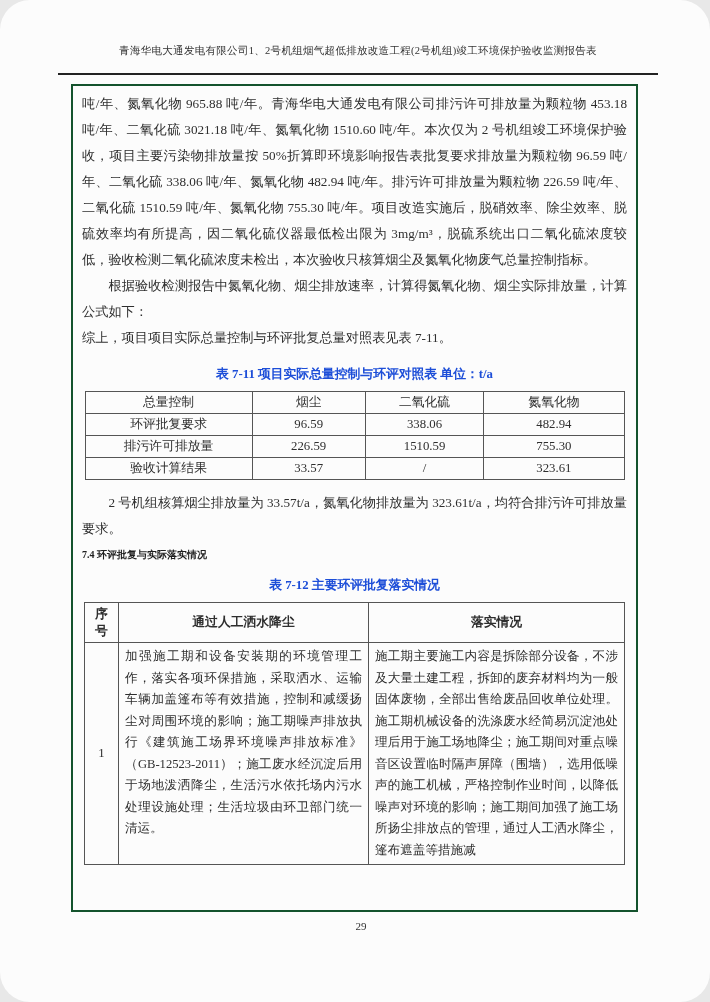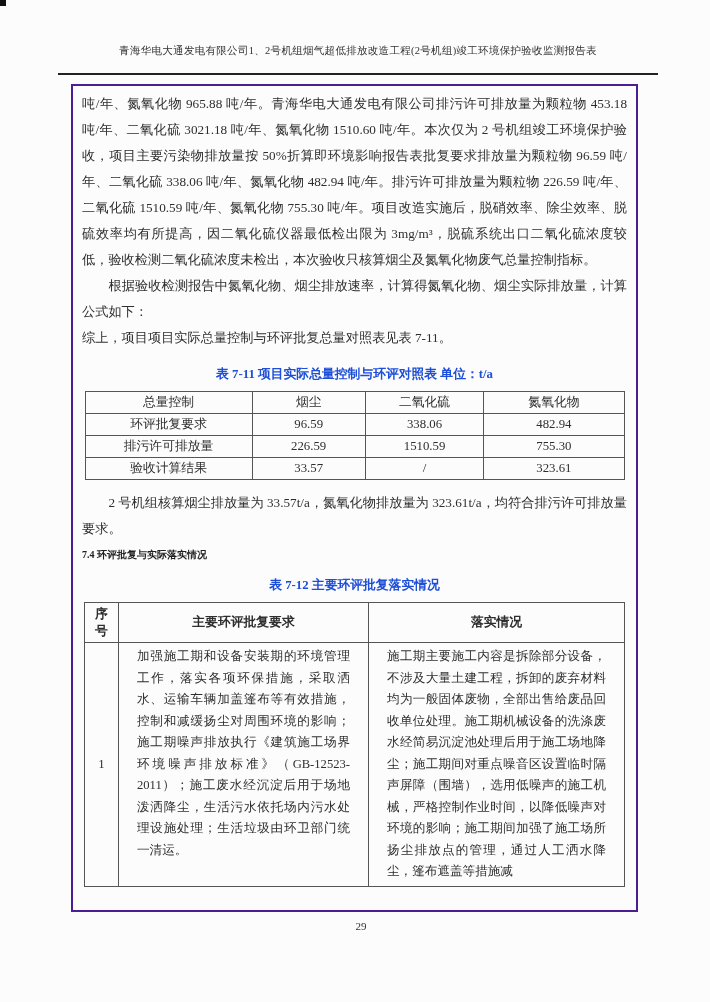--- a/index.html
+++ b/index.html
@@ -5,34 +5,35 @@
   * { margin:0; padding:0; box-sizing:border-box; }
   html,body { background:#e8e8e8; }
   .sheet {
     position:relative;
     width:710px; height:1002px;
     margin:0 auto;
     background:#fcfcfc;
     font-family:"Liberation Serif","DejaVu Serif",serif;
     color:#2b2b2b;
     overflow:hidden;
+    border-radius:30px;
   }
   .corner-mark { position:absolute; top:0; left:0; width:6px; height:6px; background:#111; }
   .doc-header {
     position:absolute; top:44px; left:58px; right:52px;
     text-align:center; font-size:10.5px; letter-spacing:0.3px; color:#333;
     white-space:nowrap;
   }
   .header-rule {
     position:absolute; top:73px; left:58px; right:52px;
     border-top:2px solid #222;
   }
   .content-box {
     position:absolute; top:84px; left:71px; width:567px; height:828px;
-    border:2px solid #4c1d95;
+    border:2px solid #14532d;
     padding:5px 9px 0 9px;
     overflow:hidden;
   }
   .body-text {
     font-size:13.2px; line-height:26px; text-align:justify; color:#2e2e2e;
   }
   .indent { text-indent:2em; }
   .formula-block { margin:1px 0 2px 34px; }
   .formula-line { font-size:13.2px; line-height:27px; color:#2e2e2e; }
   .formula-line sub { font-size:9px; }
@@ -51,21 +52,21 @@
   .t711 .col-yc { width:21%; }
   .t711 .col-so2 { width:22%; }
   .t711 .col-nox { width:26%; }
   .t712 th { font-weight:bold; text-align:center; height:40px; }
   .t712 .col-no { width:34px; }
   .t712 .col-req { width:250px; }
   .t712 .col-impl { width:256px; }
   .t712 td.cell-no { text-align:center; vertical-align:middle; }
   .t712 td.cell-text {
     text-align:justify; vertical-align:top;
-    font-size:12.6px; line-height:21.5px; padding:3px 18px;
+    font-size:12.6px; line-height:21.5px; padding:3px 6px;
   }
   .t712 tr.data-row td { height:200px; }
   .section-heading {
     font-weight:bold; font-size:10px; margin:6px 0 4px 0; color:#1f1f1f;
   }
   .p-spacer-sm { height:2px; }
   .page-number {
     position:absolute; top:920px; left:0; right:0;
     text-align:center; font-size:11px; color:#333;margin-left:12px;
   }
@@ -124,21 +125,21 @@
     <p class="body-text indent">2 号机组核算烟尘排放量为 33.57t/a，氮氧化物排放量为 323.61t/a，均符合排污许可排放量要求。</p>
 
     <div class="section-heading">7.4  环评批复与实际落实情况</div>
 
     <div class="tbl-caption">表 7-12  主要环评批复落实情况</div>
 
     <table class="t712">
       <tbody>
           <tr>
         <th class="col-no">序号</th>
-        <th class="col-req">主要环评批复要求</th>
+        <th class="col-req">通过人工洒水降尘</th>
         <th class="col-impl">落实情况</th>
       </tr>
       <tr class="data-row">
         <td class="cell-no">1</td>
         <td class="cell-text">加强施工期和设备安装期的环境管理工作，落实各项环保措施，采取洒水、运输车辆加盖篷布等有效措施，控制和减缓扬尘对周围环境的影响；施工期噪声排放执行《建筑施工场界环境噪声排放标准》（GB-12523-2011）；施工废水经沉淀后用于场地泼洒降尘，生活污水依托场内污水处理设施处理；生活垃圾由环卫部门统一清运。</td>
         <td class="cell-text">施工期主要施工内容是拆除部分设备，不涉及大量土建工程，拆卸的废弃材料均为一般固体废物，全部出售给废品回收单位处理。施工期机械设备的洗涤废水经简易沉淀池处理后用于施工场地降尘；施工期间对重点噪音区设置临时隔声屏障（围墙），选用低噪声的施工机械，严格控制作业时间，以降低噪声对环境的影响；施工期间加强了施工场所扬尘排放点的管理，通过人工洒水降尘，篷布遮盖等措施减</td>
       </tr>
     </tbody>
       </table>
 

